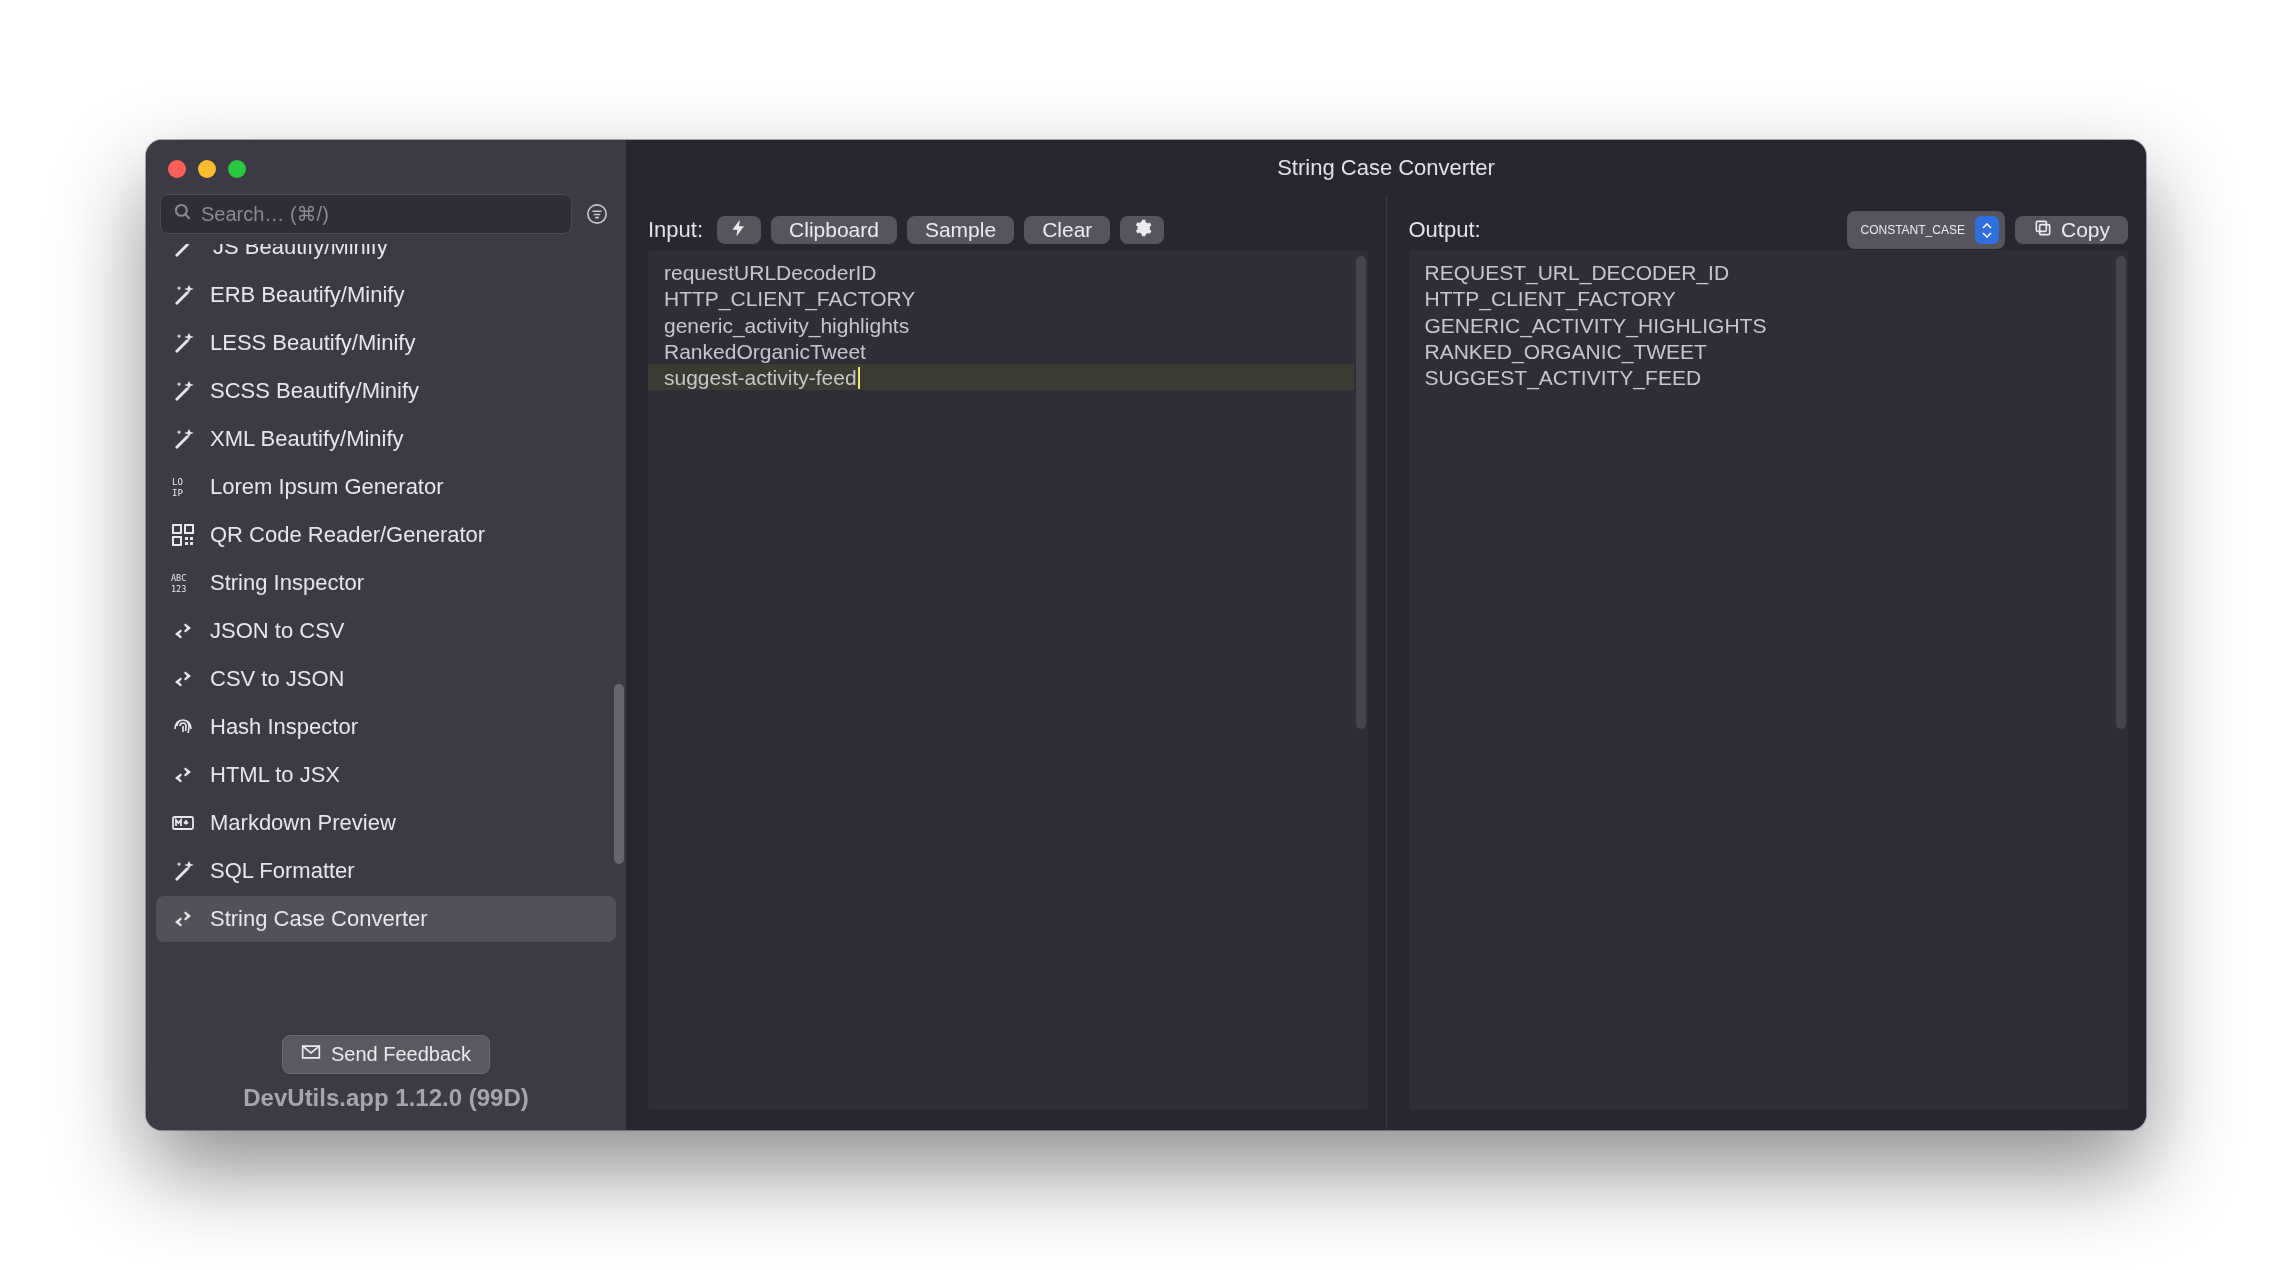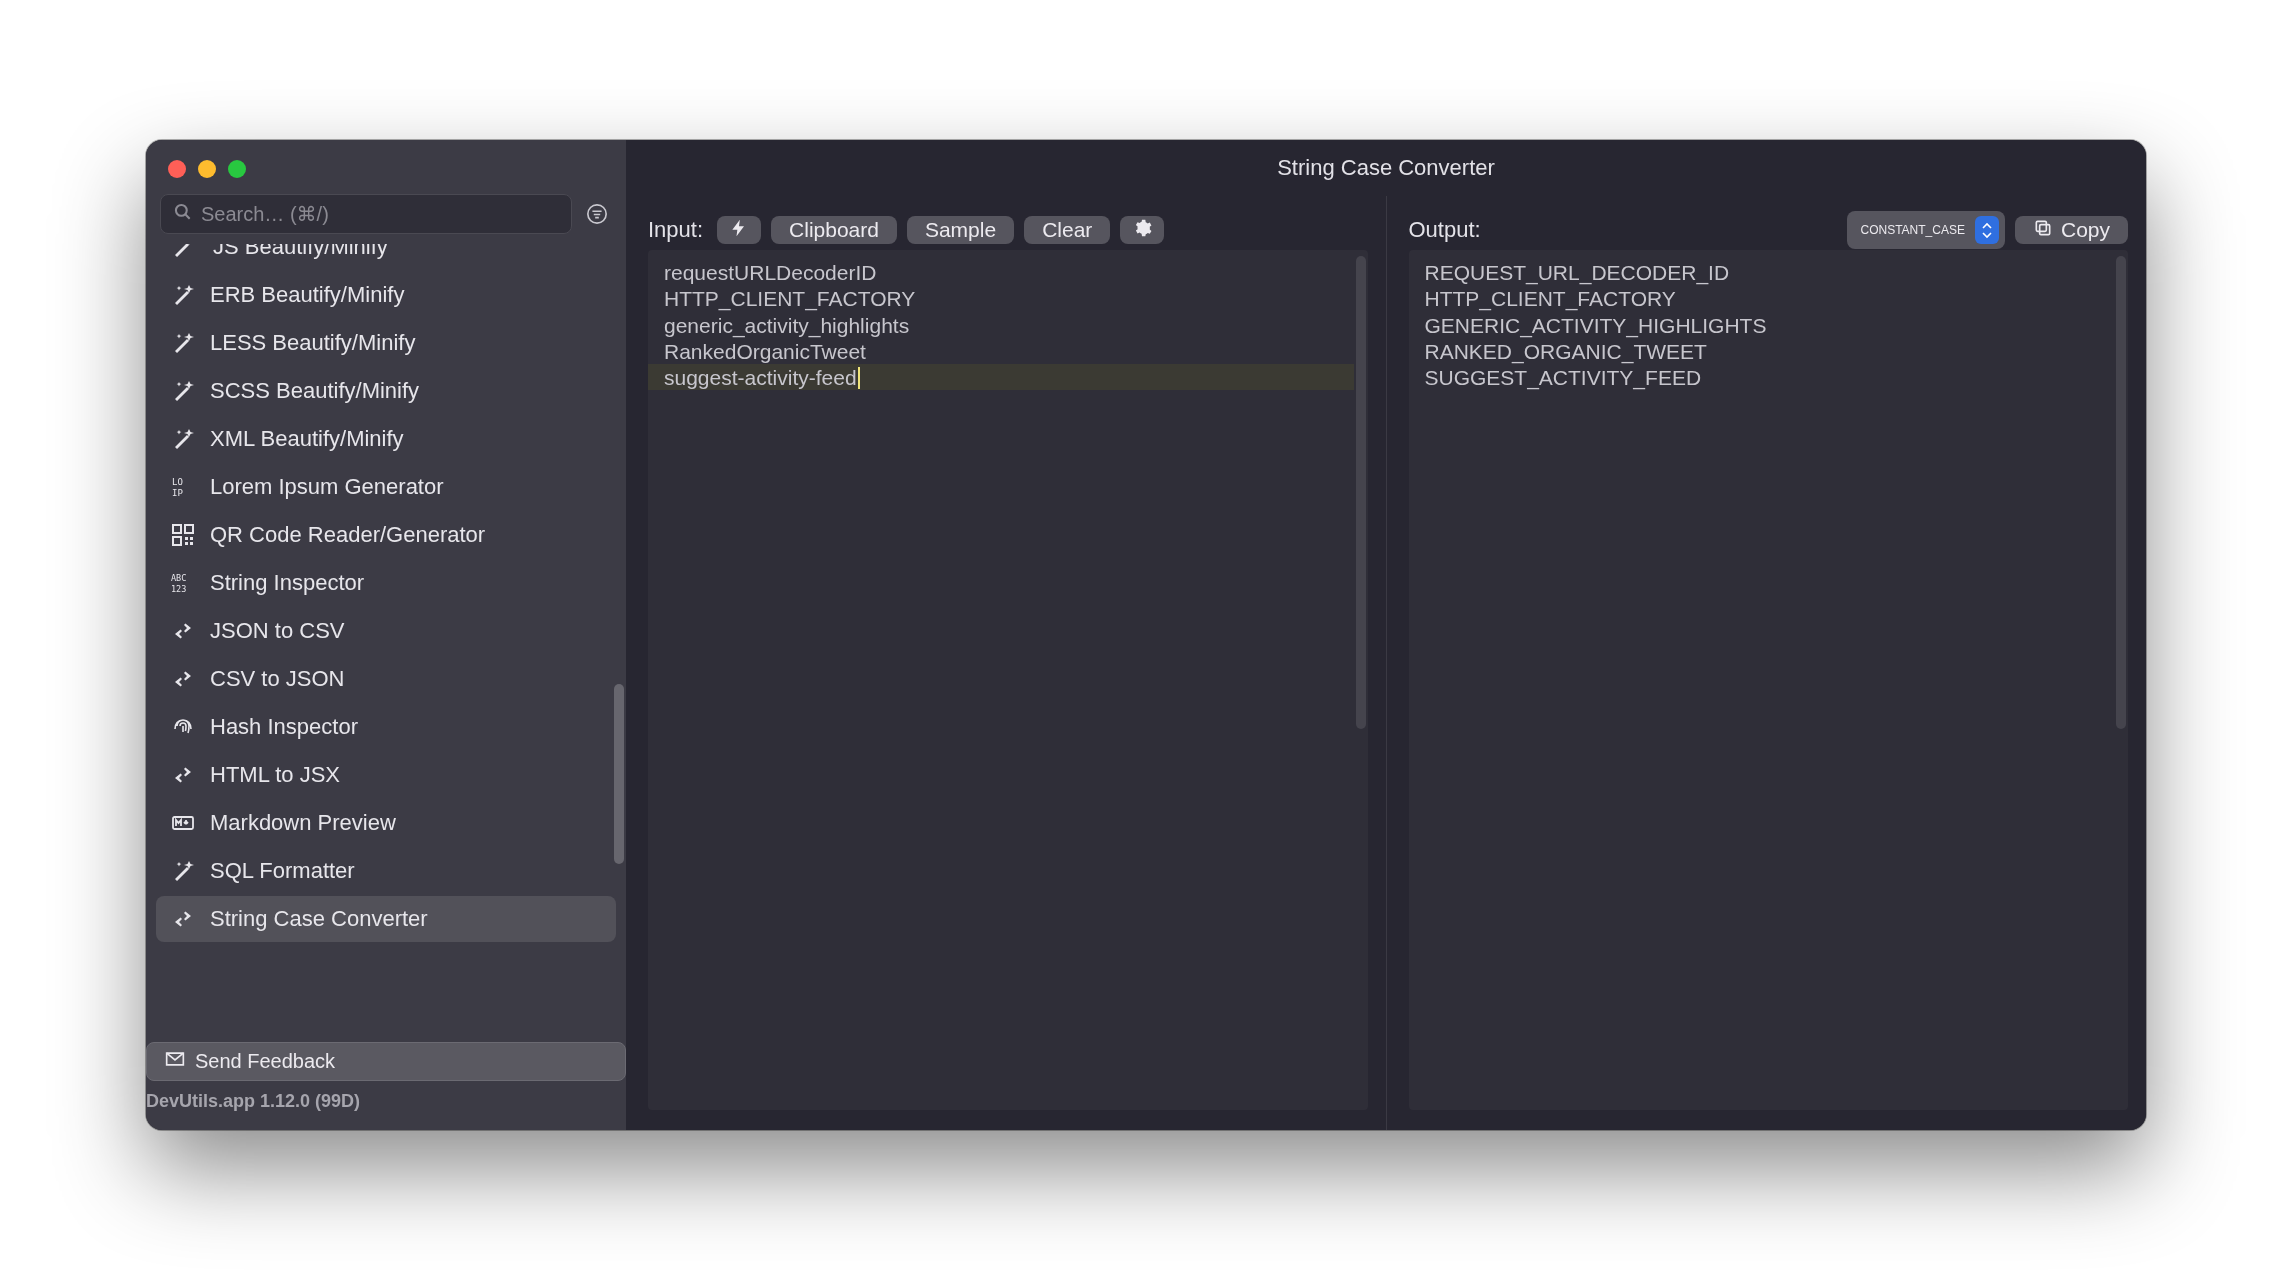--- a/index.html
+++ b/index.html
@@ -90,37 +90,38 @@
   }
   .tool-icon {
     width: 26px; height: 26px; display:flex; align-items:center; justify-content:center;
     color: #e7e6eb; flex-shrink: 0;
   }
   .tool-icon svg { width: 24px; height: 24px; }
   .sidebar-footer {
     padding: 14px 0 18px 0;
     display: flex;
     flex-direction: column;
+    align-items: center;
     gap: 10px;
   }
   .feedback-btn {
     background: #5a5961;
     border: 1px solid #6b6a72;
     color: #eceaef;
     font-size: 20px;
     padding: 6px 18px;
     border-radius: 8px;
     display: flex;
     align-items: center;
     gap: 10px;
     cursor: pointer;
   }
   .version-text {
     color: #a6a5ad;
-    font-size: 18px;
+    font-size: 24px;
     font-weight: 600;
   }
   .sidebar-scrollbar {
     position: absolute;
     right: 2px;
     top: 440px;
     width: 10px;
     height: 180px;
     background: #67666e;
     border-radius: 5px;

